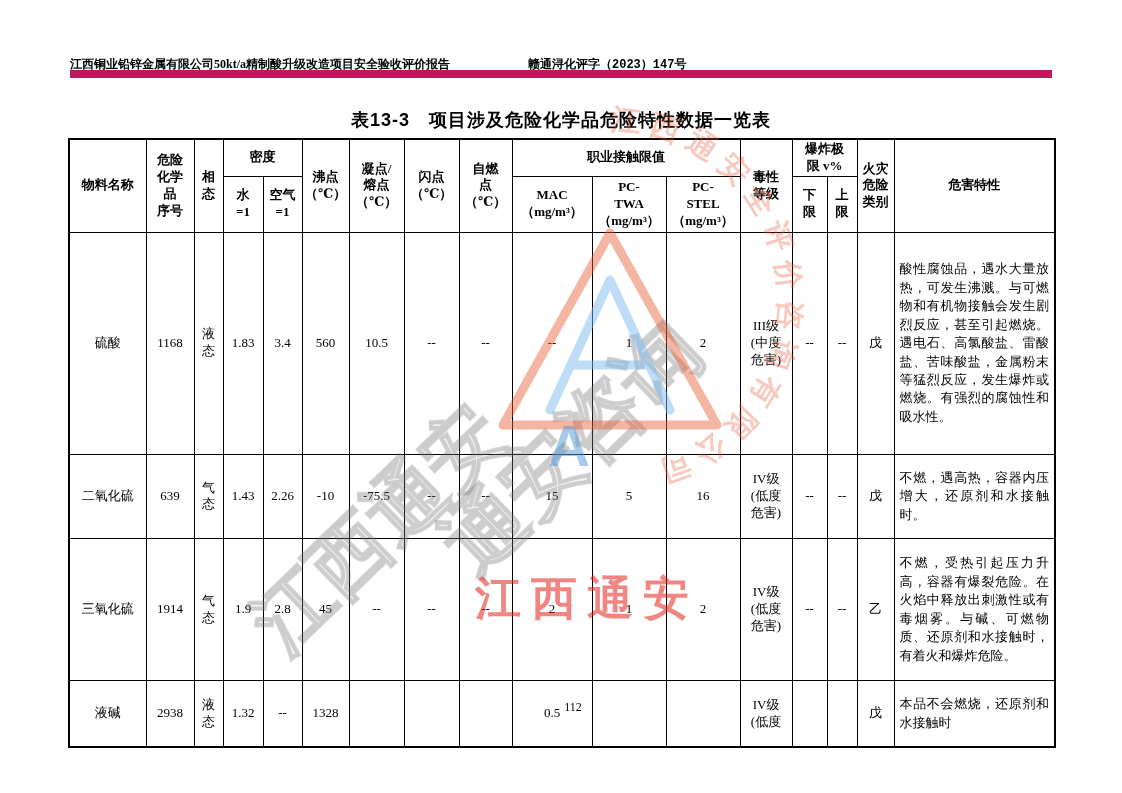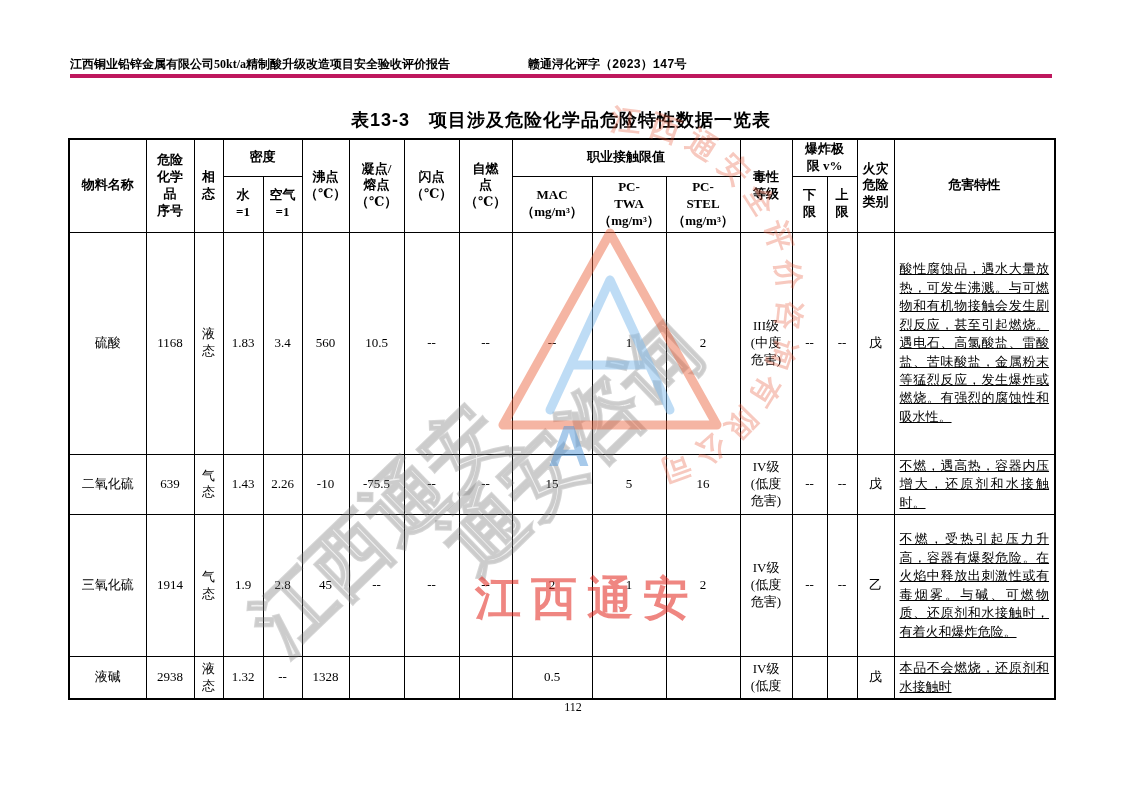--- a/index.html
+++ b/index.html
@@ -1,36 +1,36 @@
 <!DOCTYPE html>
 <html><head>
 <meta charset="utf-8">
 <style>
   * { margin:0; padding:0; box-sizing:border-box; }
   html,body { background:#ffffff; }
   body { font-family:"Liberation Serif","DejaVu Serif",serif; color:#000; }
   .page { position:relative; width:1122px; height:793px; background:#fff; overflow:hidden; margin:0 auto; }
 
   .doc-header { position:absolute; left:70px; top:54px; width:982px; height:24px;
-                border-bottom:4px solid #be185d; font-weight:bold; font-size:12px; }
+                border-bottom:8px solid #be185d; font-weight:bold; font-size:12px; }
   .doc-header .left  { position:absolute; left:0; top:2px; white-space:nowrap; }
   .doc-header .right { position:absolute; left:458px; top:2px; white-space:nowrap;font-family:Liberation Mono, monospace; }
 
   .doc-title { position:absolute; top:108px; left:0; width:100%; text-align:center;
                font-size:18px; font-weight:bold;
                font-family:"Liberation Sans","DejaVu Sans",sans-serif; letter-spacing:1px; }
 
   table.hz { position:absolute; left:68px; top:138px; width:986px;
              border-collapse:collapse; table-layout:fixed; border:2px solid #000; }
   .hz th, .hz td { border:1px solid #000; text-align:center; vertical-align:middle;
                    white-space:pre-line; font-size:13px; padding:1px 2px; line-height:1.3;
                    overflow:hidden; }
   .hz th { font-weight:bold; }
-  .hz td.hazard { text-align:justify; white-space:normal; padding:2px 5px;
-                  line-height:1.42;text-decoration:underline; }
+  .hz td.hazard { text-align:justify; white-space:normal; padding:14px 5px;
+                  line-height:1.42; }
   .hz tr.h1 { height:34px; }
   .hz tr.h2 { height:56px; }
   .hz tr.r1 { height:222px; }
   .hz tr.r2 { height:58px; }
   .hz tr.r3 { height:142px; }
   .hz tr.r4 { height:36px; }
 
   .page-number { position:absolute; top:700px; left:12px; width:100%; text-align:center;
                  font-size:12px; }
 

